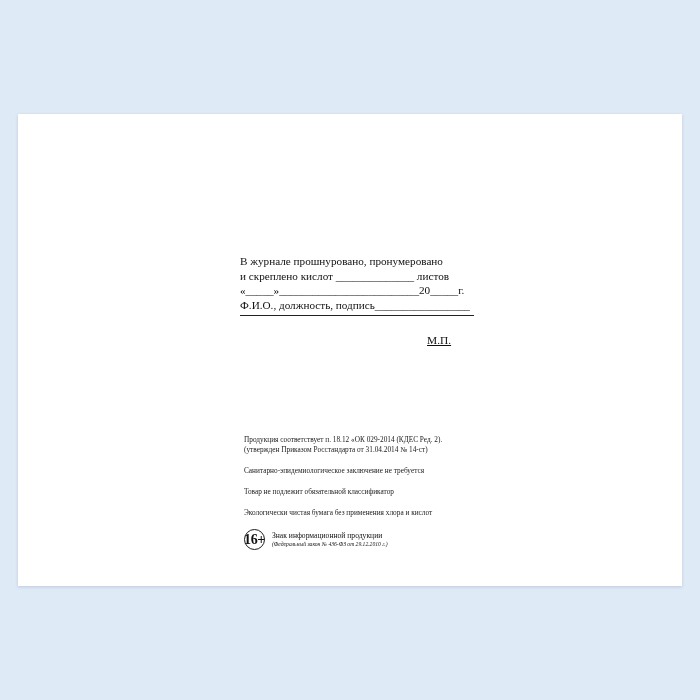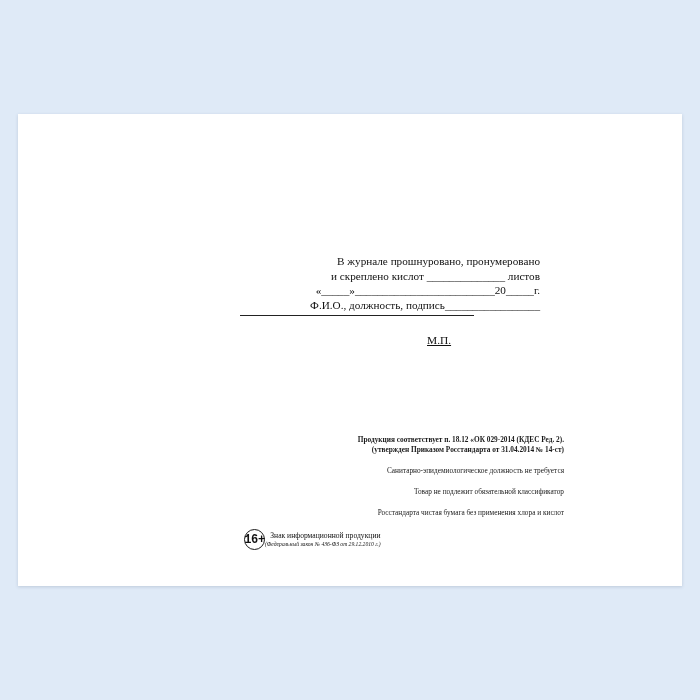--- a/index.html
+++ b/index.html
@@ -10,21 +10,20 @@
     width: 700px;
     height: 700px;
     background: #dfeaf7;
     font-family: "Liberation Serif", serif;
     overflow: hidden;
   }
   .stage {
     position: relative;
     width: 700px;
     height: 560px;
-    text-align: right;
   }
   .page {
     position: absolute;
     left: 18px;
     top: 114px;
     width: 664px;
     height: 472px;
     background: #ffffff;
     box-shadow: 0 1px 3px rgba(90,110,140,0.25);
   }
@@ -58,21 +57,20 @@
     position: absolute;
     left: 226px;
     top: 321px;
     width: 320px;
     color: #1a1a1a;
   }
   .legal .l1 {
     font-size: 7.3px;
     line-height: 10.2px;
     white-space: nowrap;
-    font-weight: bold;
   }
   .legal .sep {
     height: 11px;
   }
   .legal .l2 {
     font-size: 7.3px;
     line-height: 10px;
     white-space: nowrap;
   }
   .markrow {
@@ -83,27 +81,28 @@
     align-items: center;
   }
   .agebadge {
     width: 19px;
     height: 19px;
     border-radius: 50%;
     border: 1.2px solid #1a1a1a;
     display: flex;
     align-items: center;
     justify-content: center;
-    font-size: 12px;
+    font-size: 14px;
     font-weight: bold;
     color: #111;
-    font-family: Liberation Mono, monospace;
+    font-family: Liberation Serif, serif;
     letter-spacing: -0.3px;
   }
   .marktext {
+    margin-left: 7px;
   }
   .marktext .t1 {
     font-size: 7.6px;
     line-height: 9.5px;
     color: #111;
     white-space: nowrap;
   }
   .marktext .t2 {
     font-size: 5.6px;
     line-height: 7.5px;
@@ -125,25 +124,25 @@
       <div class="line">Ф.И.О., должность, подпись_________________</div>
       <div class="line rule"></div>
     </div>
 
     <div class="mp">М.П.</div>
 
     <div class="legal">
       <div class="l1">Продукция соответствует п. 18.12 «ОК 029-2014 (КДЕС Ред. 2).</div>
       <div class="l1 ital">(утвержден Приказом Росстандарта от 31.04.2014 № 14-ст)</div>
       <div class="sep"></div>
-      <div class="l2">Санитарно-эпидемиологическое должность не требуется</div>
+      <div class="l2">Санитарно-эпидемиологическое заключение не требуется</div>
       <div class="sep"></div>
       <div class="l2">Товар не подлежит обязательной классификатор</div>
       <div class="sep"></div>
-      <div class="l2">Росстандарта чистая бумага без применения хлора и кислот</div>
+      <div class="l2">Экологически чистая бумага без применения хлора и кислот</div>
     </div>
 
     <div class="markrow">
       <div class="agebadge">16+</div>
       <div class="marktext">
         <div class="t1">Знак информационной продукции</div>
         <div class="t2">(Федеральный закон № 436-ФЗ от 29.12.2010 г.)</div>
       </div>
     </div>
 

